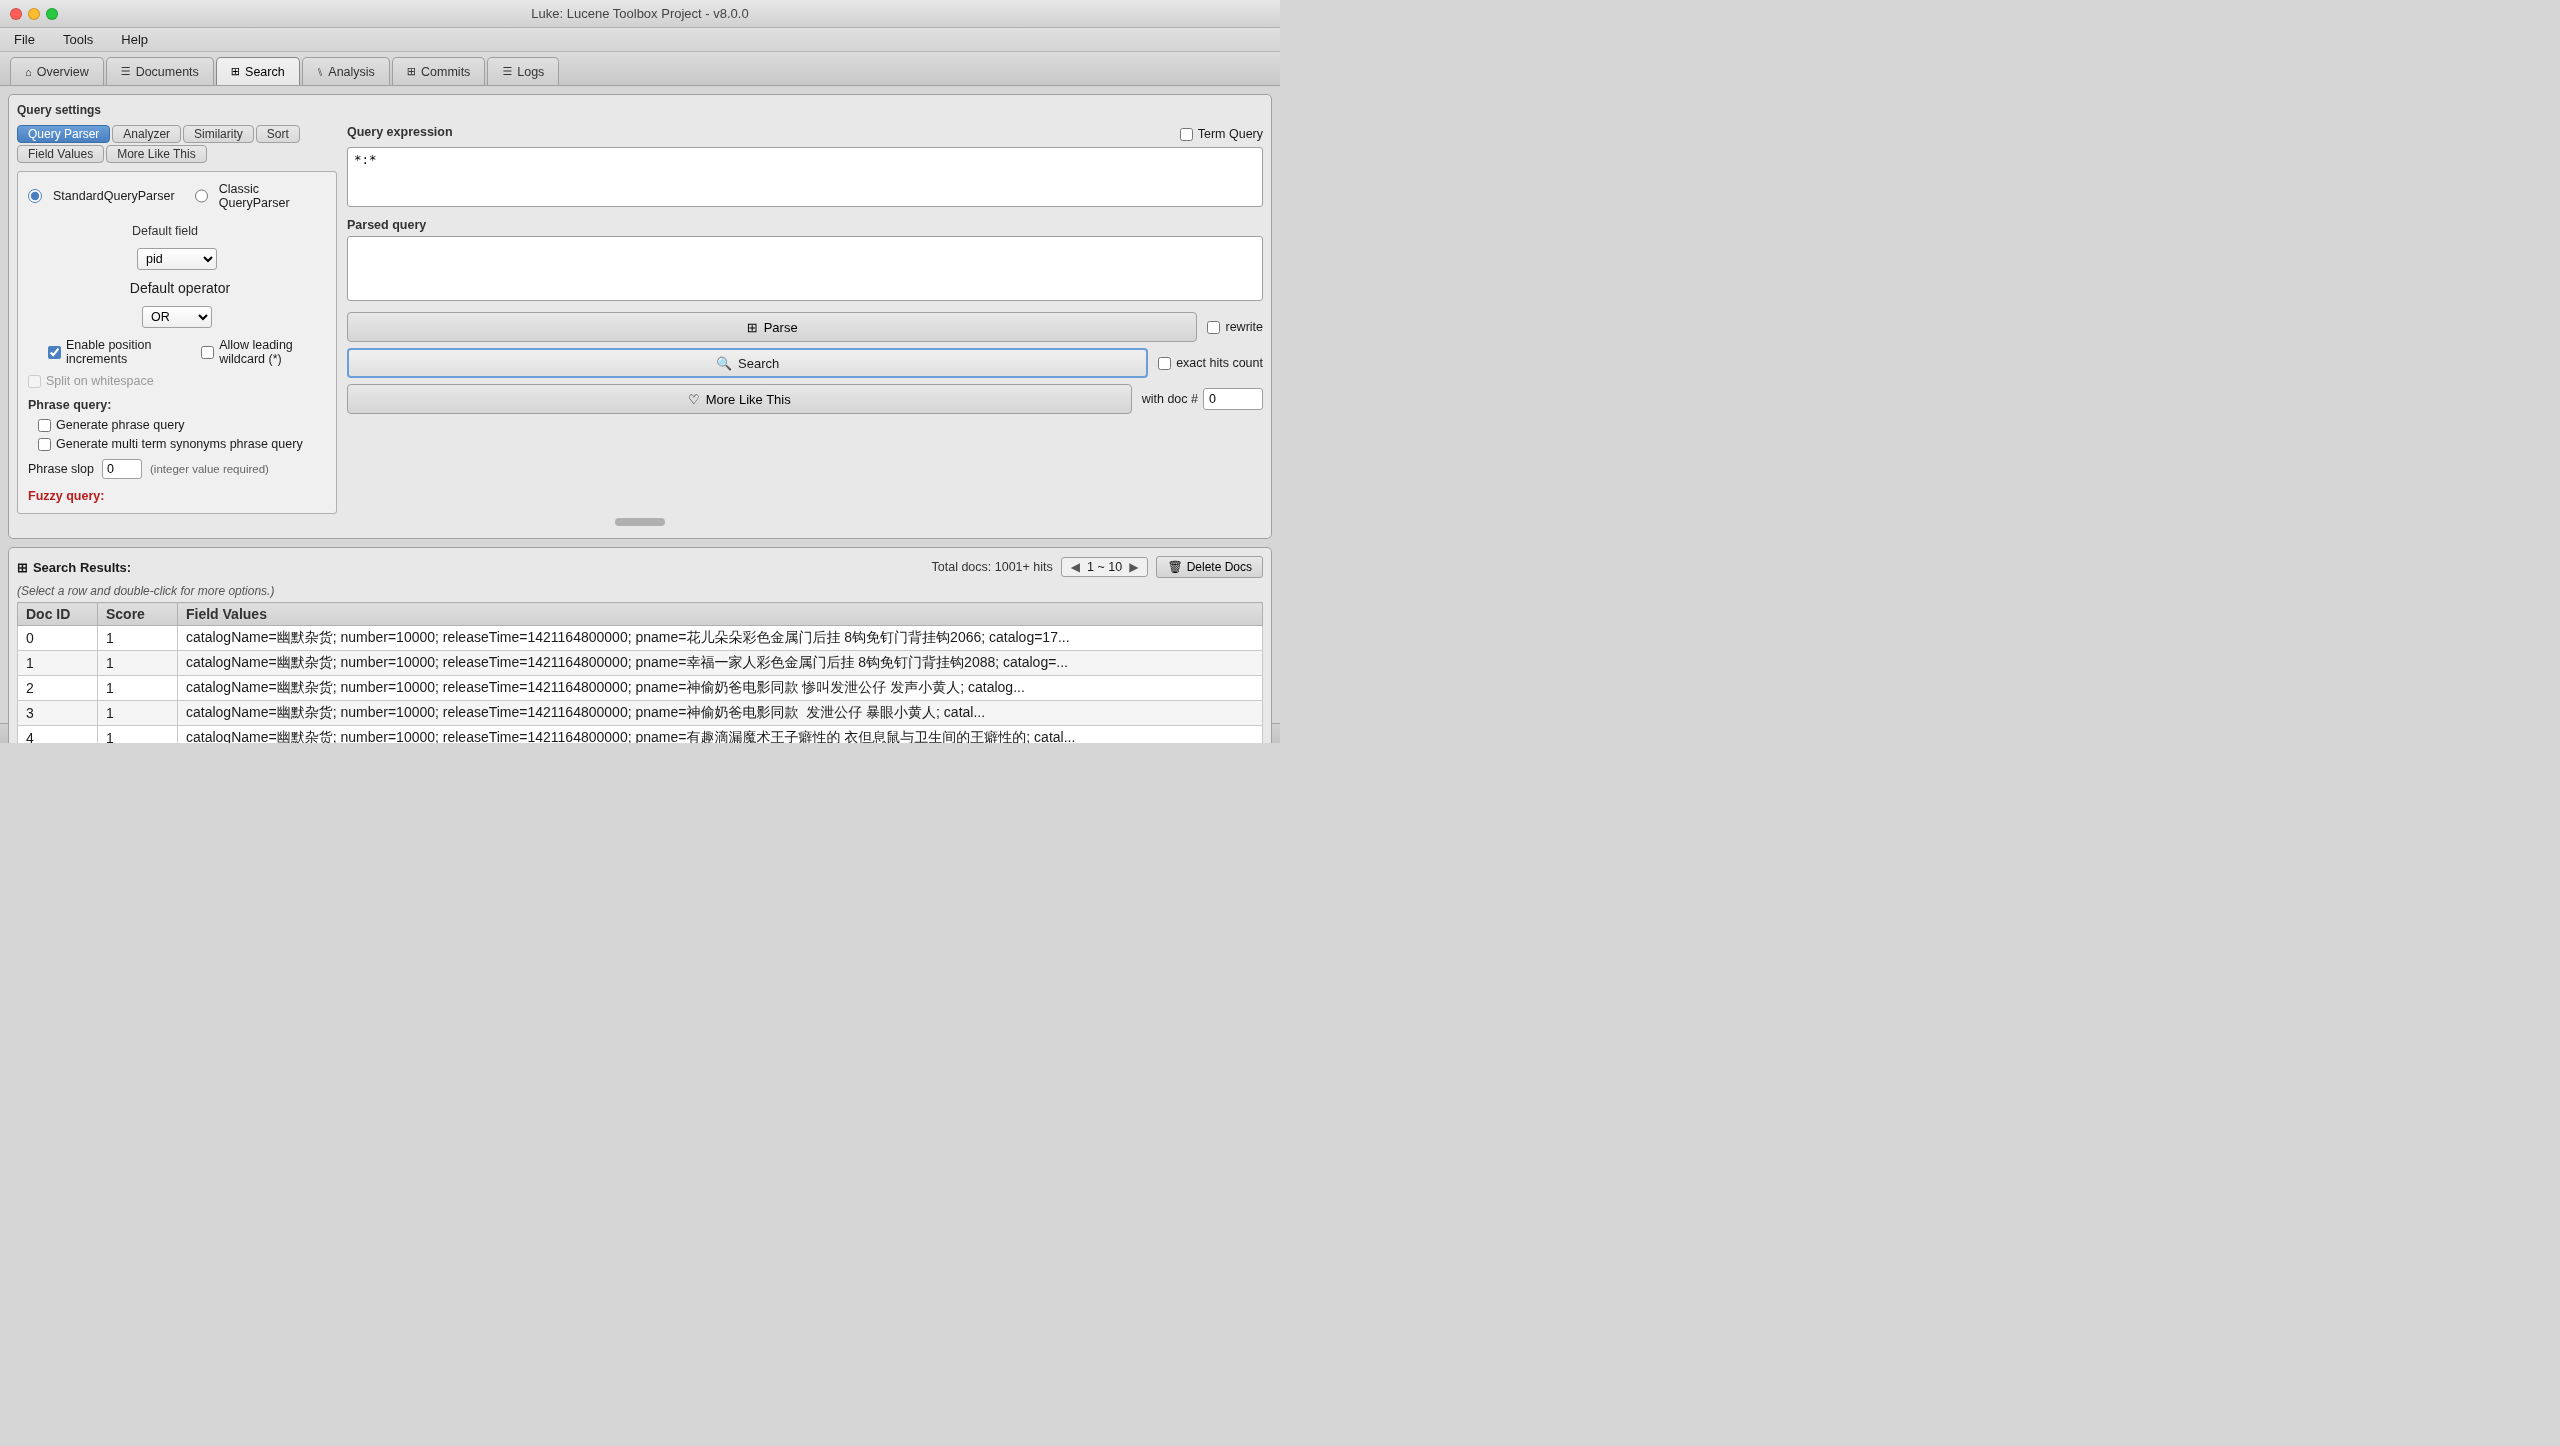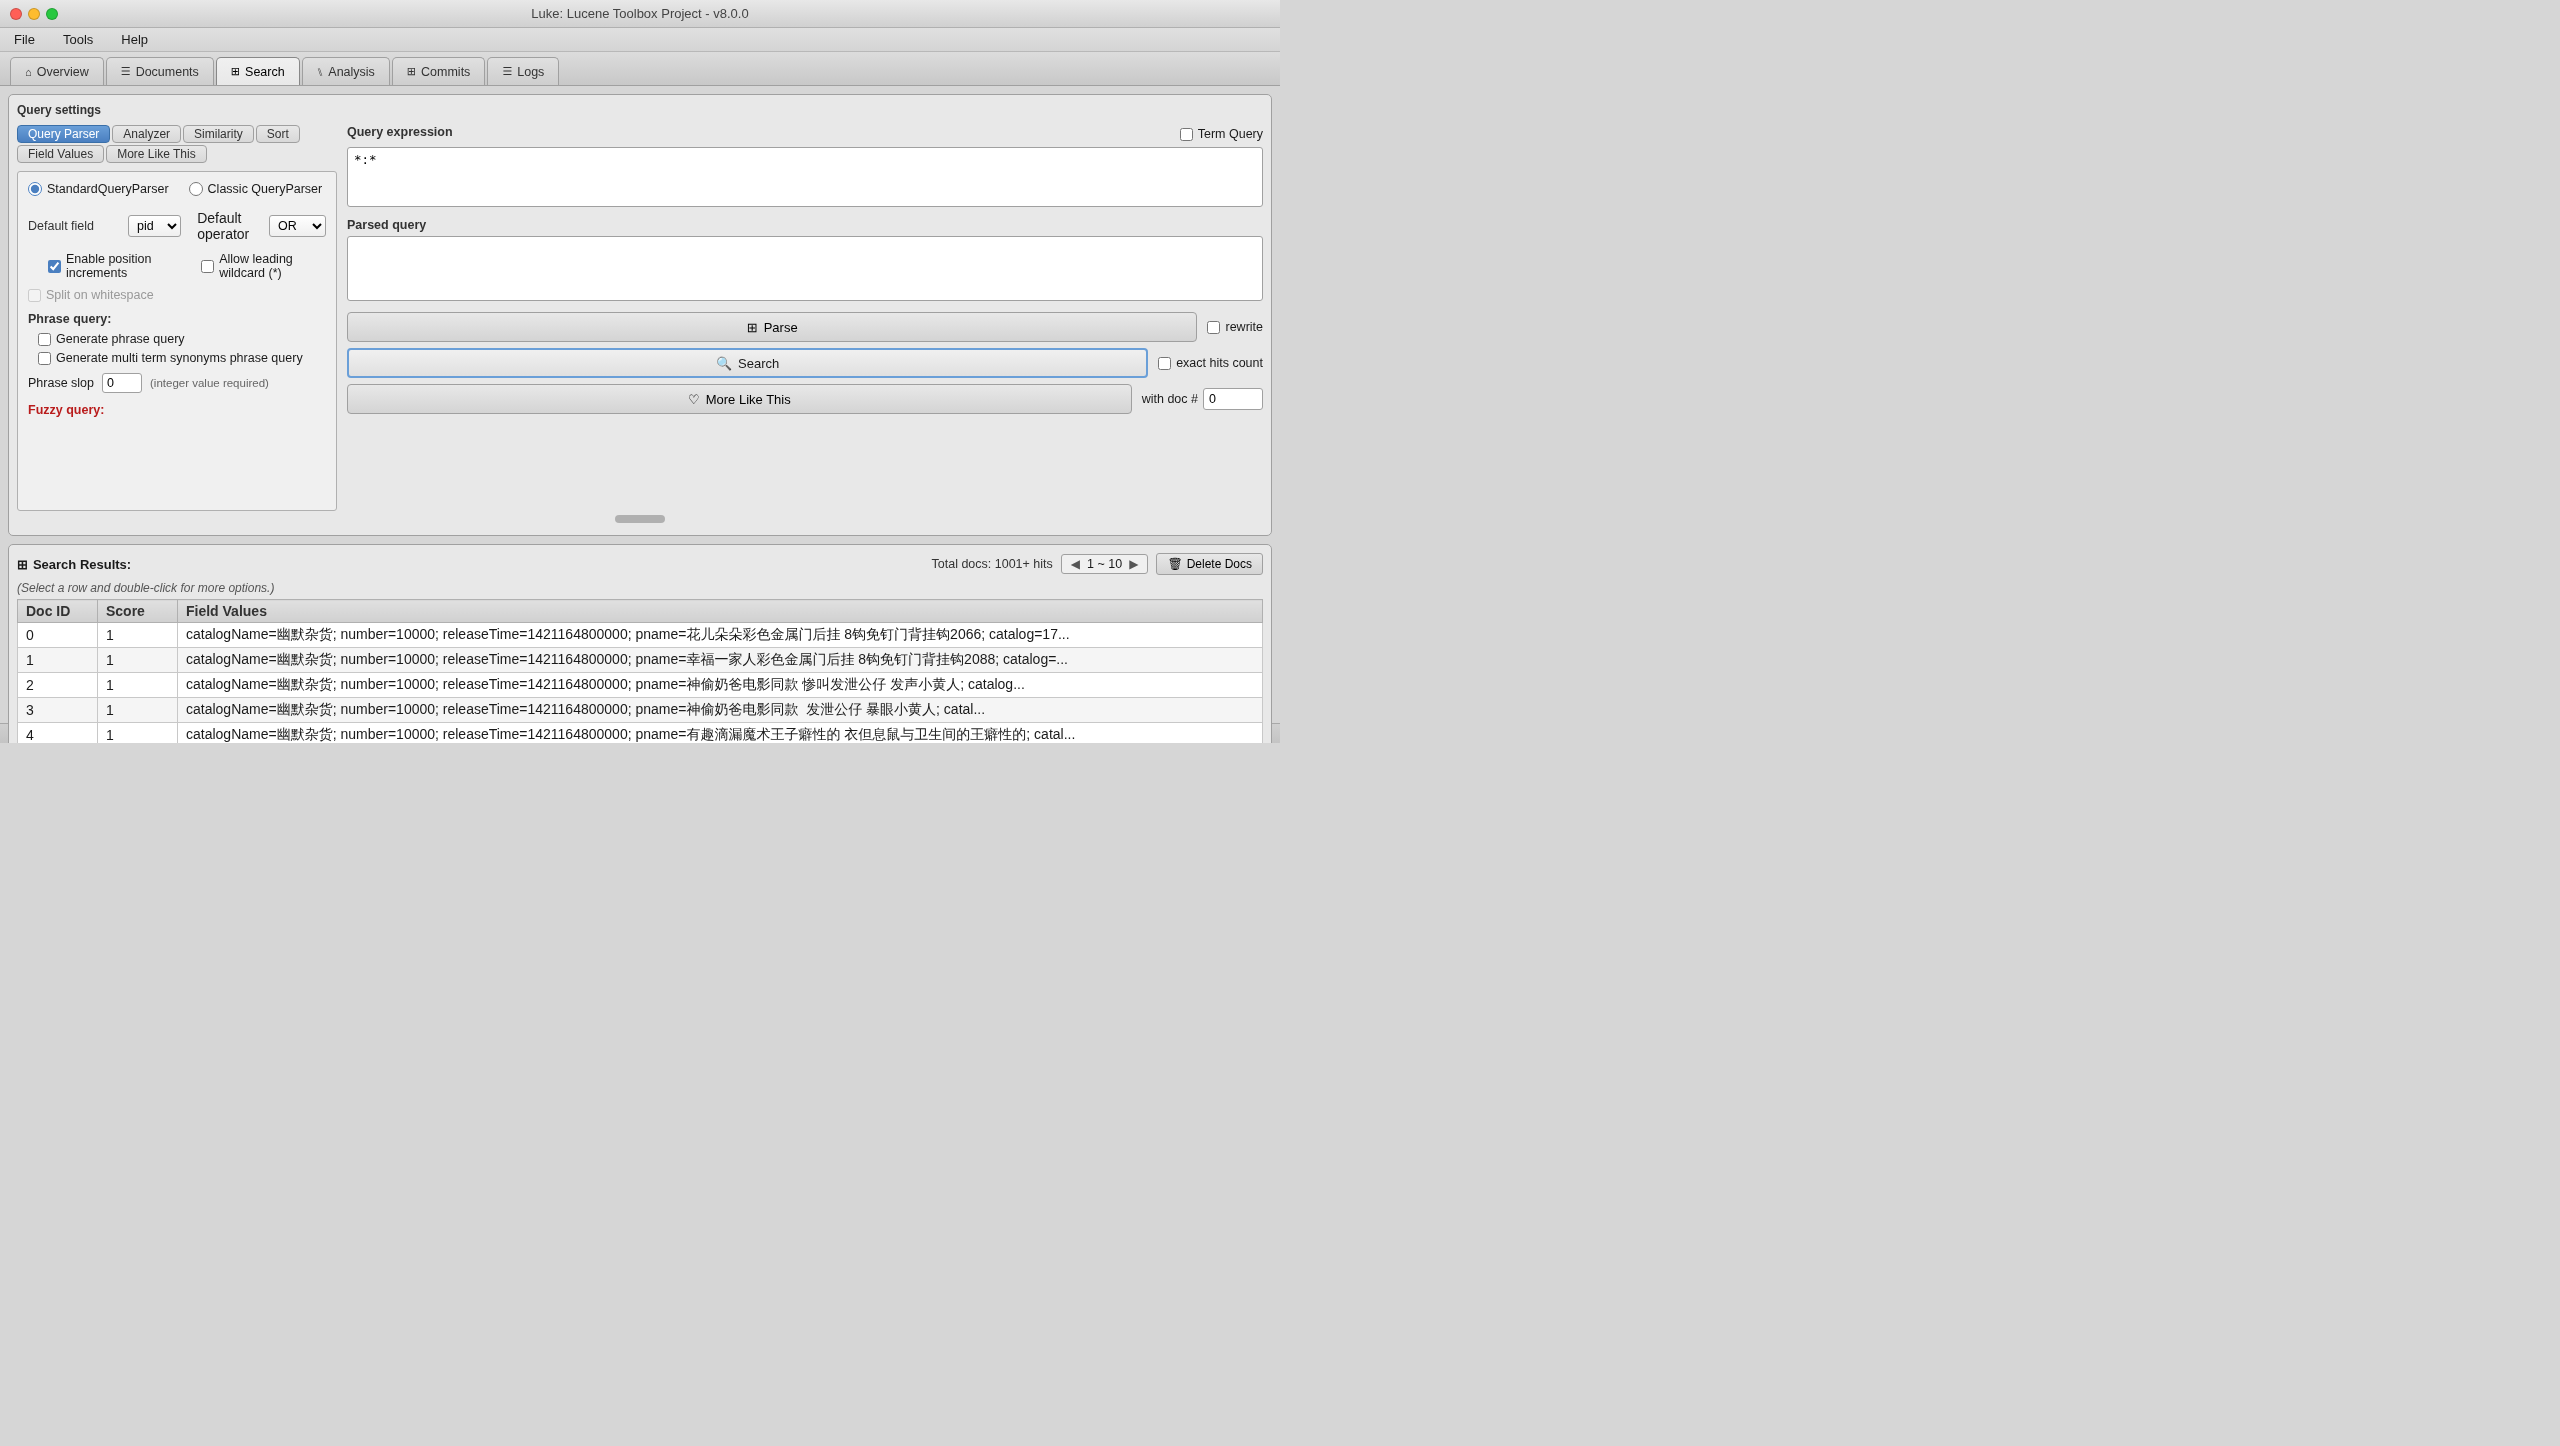--- a/index.html
+++ b/index.html
@@ -149,32 +149,33 @@
       overflow: hidden;
     }
     .radio-group {
       display: flex;
       gap: 20px;
       margin-bottom: 14px;
     }
     .radio-item {
       display: flex;
       align-items: center;
-      gap: 5px;
+      gap: 11px;
       font-size: 12.5px;
     }
     .radio-input {
       width: 14px; height: 14px;
       accent-color: #4a7fc0;
     }
     .field-row {
       display: flex;
       align-items: center;
       gap: 10px;
       margin-bottom: 10px;
+      flex-direction: column;
     }
     .field-label {
       font-size: 12.5px;
       color: #333;
       min-width: 90px;
     }
     .field-select {
       padding: 2px 4px;
       border: 1px solid #a0a0a0;
       border-radius: 3px;

